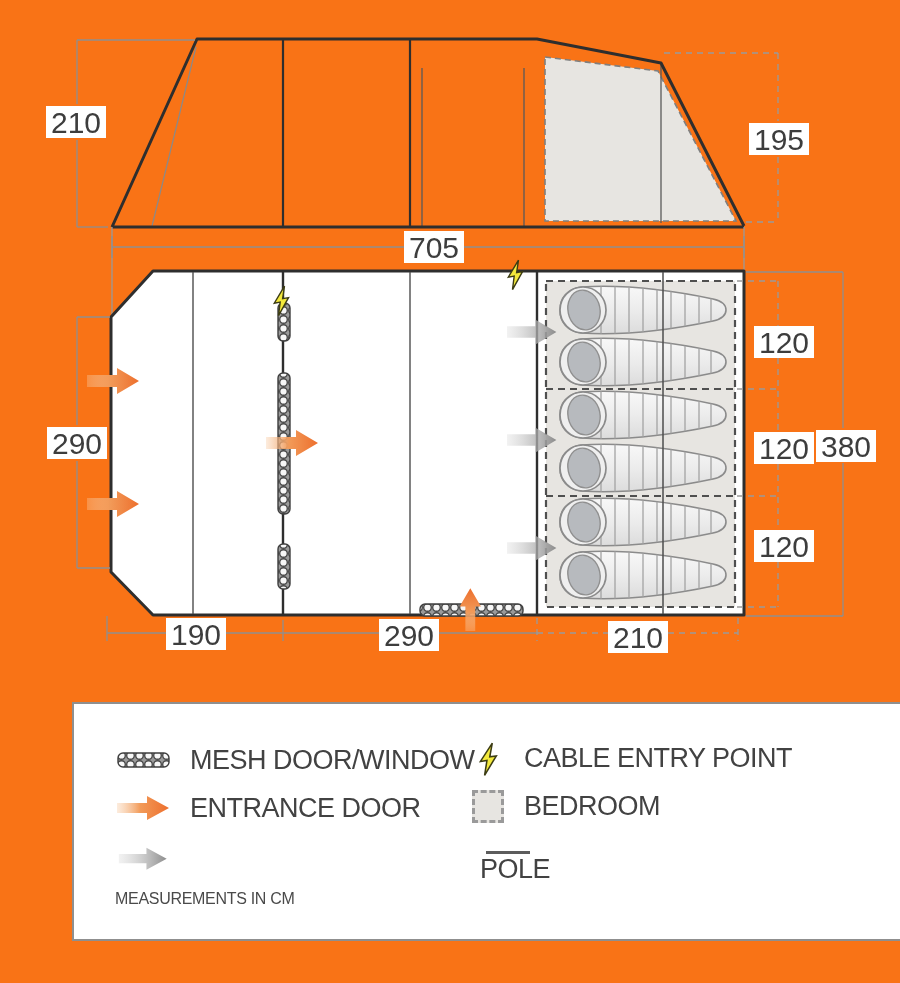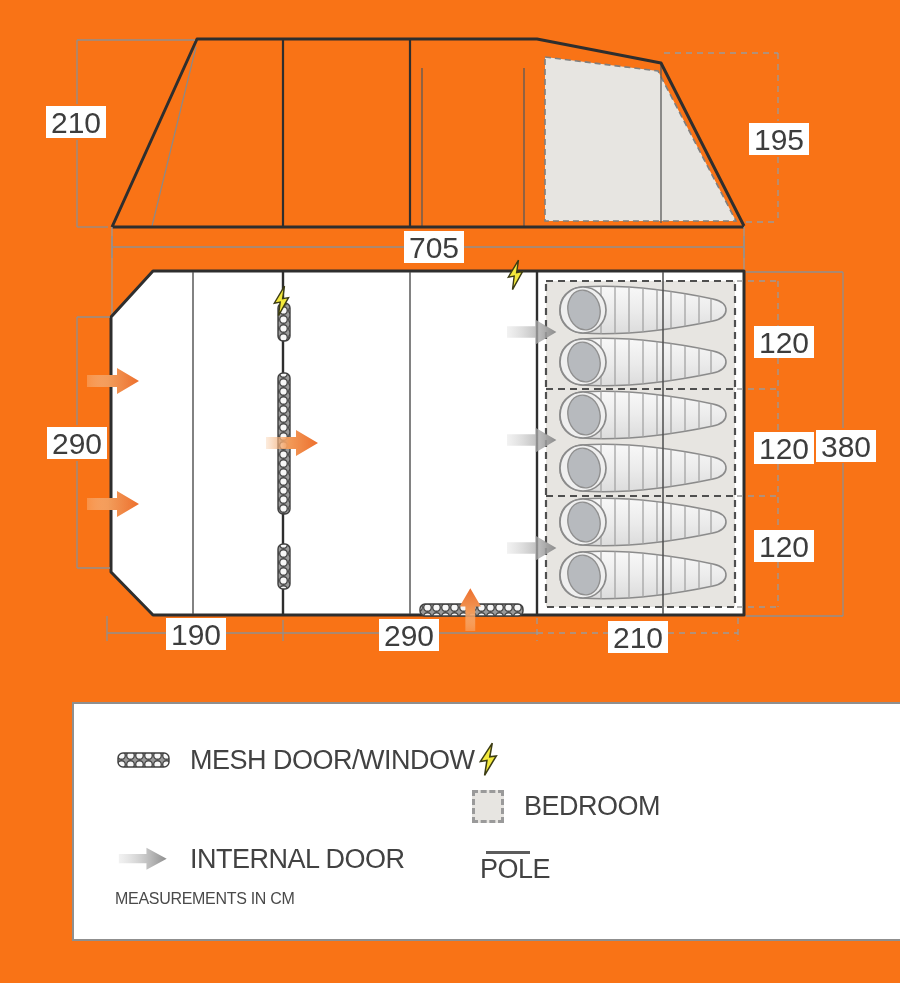--- a/index.html
+++ b/index.html
@@ -214,43 +214,58 @@
     </span>
     <span class="llabel">MESH DOOR/WINDOW</span>
   </div>
 
   <div class="lrow" style="left:392px;top:34px;">
     <span class="licon" style="width:44px;">
       <svg width="26" height="36">
         <polygon points="13,0 0,15 6,15 2,28 15,12 9,12" transform="translate(5,4) rotate(-8 7 14) scale(1.1)" fill="#f3e93c" stroke="#3c3c14" stroke-width="1.4"></polygon>
       </svg>
     </span>
-  </div>
-
+    <span class="llabel">CABLE ENTRY POINT</span>
+  </div>
+
+  <div class="lrow" style="left:38px;top:84px;">
+    <span class="licon">
+      <svg width="54" height="30">
+        <defs>
+          <linearGradient id="gradEL" x1="0" y1="0" x2="1" y2="0">
+            <stop offset="0" stop-color="#f7c9a0" stop-opacity="0.35"></stop>
+            <stop offset="0.45" stop-color="#f29a58"></stop>
+            <stop offset="1" stop-color="#ed6f2d"></stop>
+          </linearGradient>
+        </defs>
+        <polygon points="0,10 30,10 30,3 52,15 30,27 30,20 0,20" fill="url(#gradEL)"></polygon>
+      </svg>
+    </span>
+    <span class="llabel">ENTRANCE DOOR</span>
+  </div>
 
   <div class="lrow" style="left:392px;top:82px;">
     <span class="licon" style="width:44px;">
       <span class="bedroom-swatch"></span>
     </span>
     <span class="llabel">BEDROOM</span>
   </div>
 
   <div class="lrow" style="left:38px;top:135px;">
     <span class="licon">
       <svg width="54" height="30">
         <defs>
           <linearGradient id="gradIL" x1="0" y1="0" x2="1" y2="0">
             <stop offset="0" stop-color="#dedede" stop-opacity="0.4"></stop>
             <stop offset="1" stop-color="#8c8c8c"></stop>
           </linearGradient>
         </defs>
         <polygon points="0,10 30,10 30,3 52,15 30,27 30,20 0,20" fill="url(#gradIL)" transform="scale(0.92) translate(2,1)"></polygon>
       </svg>
     </span>
-    <span class="llabel">INTERNAL DOOR</span>
   </div>
 
   <div class="lrow" style="left:392px;top:147px;flex-direction:column;">
     <span class="licon" style="width:44px;">
       <span class="pole-swatch"></span>
     </span>
     <span class="llabel">POLE</span>
   </div>
 
   <div class="note">MEASUREMENTS IN CM</div>

